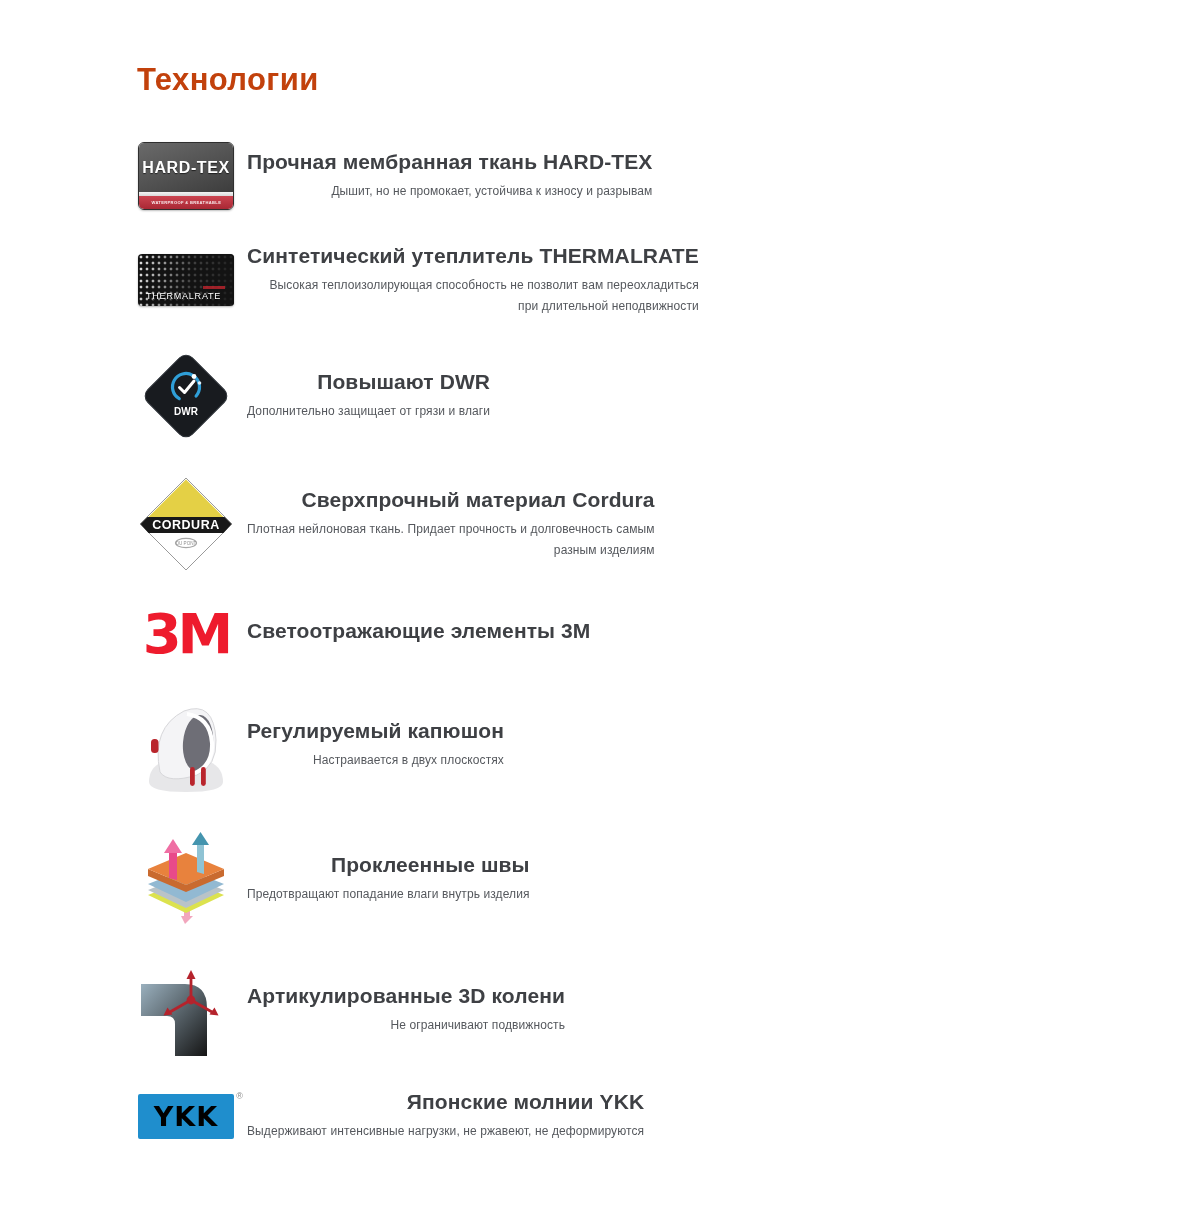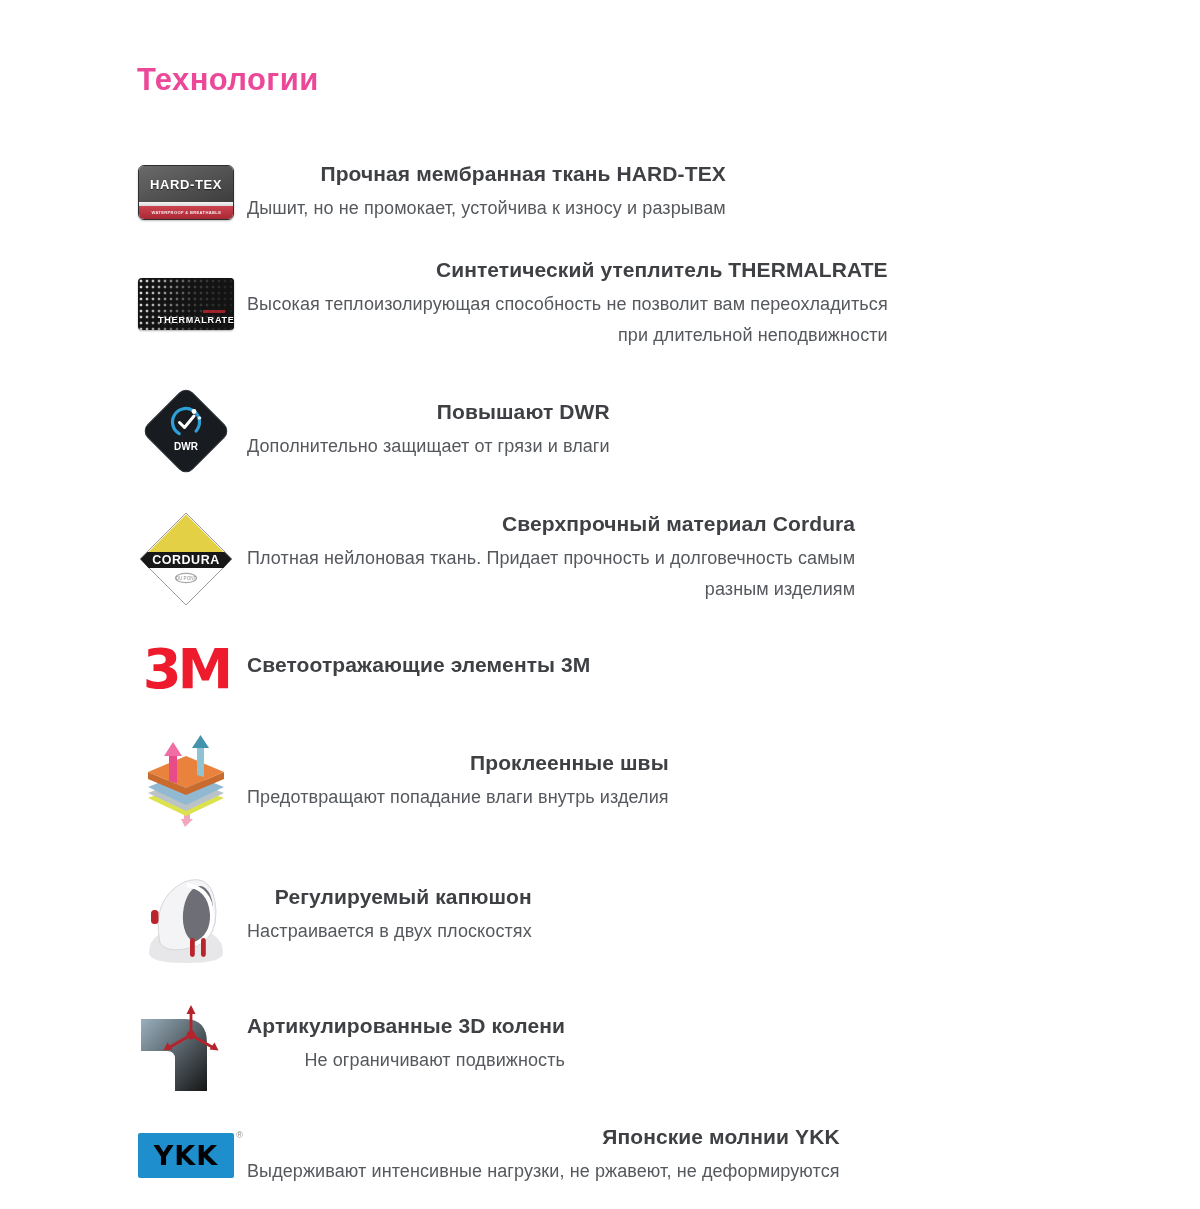--- a/index.html
+++ b/index.html
@@ -4,63 +4,63 @@
 <style>
   * { margin:0; padding:0; box-sizing:border-box; }
   html,body { background:#ffffff; }
   body {
     width:1200px; height:1209px; overflow:hidden;
     font-family:"Liberation Sans", sans-serif;
     -webkit-font-smoothing:antialiased;
   }
   .section { padding:62px 100px 0 137px; }
   .heading {
-    font-size:31px; font-weight:800; color:#ec4899;
-    letter-spacing:.4px; margin-bottom:64px;
+    font-size:31px; font-weight:800; color:#c2410c;
+    letter-spacing:.4px; margin-bottom:44px;
   }
   .tech-row { display:flex; align-items:center; margin-bottom:34px; }
   .icon-col {
     width:98px; flex-shrink:0; margin-right:12px;
     display:flex; justify-content:center; align-items:center;
   }
   .text-col { max-width:860px;text-align:right; }
   .tech-title {
     font-size:21px; font-weight:700; color:#3e4044;
     margin-bottom:7px; letter-spacing:.1px;
   }
   .tech-desc {
-    font-size:18px; color:#55585d; line-height:1.72;
+    font-size:12px; color:#55585d; line-height:1.72;
     white-space:pre-line; letter-spacing:.1px;
   }
 
   
   .hardtex { width:96px; border-radius:6px; overflow:hidden;
     border:1px solid #2f2f2f; box-shadow:0 1px 2px rgba(0,0,0,.25); }
-  .hardtex-top { height:36px; background:linear-gradient(160deg,#6a6a6a,#3d3d3d);
+  .hardtex-top { height:49px; background:linear-gradient(160deg,#6a6a6a,#3d3d3d);
     display:flex; align-items:center; justify-content:center;
-    color:#fff; font-weight:bold; font-size:13px; letter-spacing:.6px;
+    color:#fff; font-weight:bold; font-size:16px; letter-spacing:.6px;
     text-shadow:0 1px 1px rgba(0,0,0,.6);text-align:right; }
   .hardtex-mid { height:4px; background:linear-gradient(#f4f4f4,#d9d9d9); }
   .hardtex-bot { height:13px; background:linear-gradient(#cb4450,#a92834);
     display:flex; align-items:center; justify-content:center; }
   .hardtex-bot span { font-size:6px; transform:scale(.68); color:rgba(255,255,255,.9);
     letter-spacing:.5px; white-space:nowrap; font-weight:bold; }
 
   
   .thermal { width:96px; height:52px; border-radius:4px; position:relative;
     background:#131313; overflow:hidden; box-shadow:0 1px 2px rgba(0,0,0,.3); }
   .thermal-dots { position:absolute; inset:0;
     background-image:radial-gradient(circle, rgba(255,255,255,.85) 1.2px, rgba(255,255,255,0) 1.7px);
     background-size:6px 6px; }
   .thermal-fade { position:absolute; inset:0;
     background:linear-gradient(100deg, rgba(19,19,19,0) 5%, rgba(19,19,19,.78) 55%, rgba(19,19,19,.96) 100%); }
   .thermal-red { position:absolute; right:9px; bottom:17px; width:22px; height:3px;
     background:#b5232c; opacity:.85; }
-  .thermal-text { position:absolute; left:20px; bottom:5px; color:#fff;
-    font-weight:bold; font-size:9px; letter-spacing:.8px; text-shadow:0 1px 1px #000; }
+  .thermal-text { position:absolute; left:8px; bottom:5px; color:#fff;
+    font-weight:normal; font-size:9px; letter-spacing:.8px; text-shadow:0 1px 1px #000; }
 
   
   .logo-3m { font-size:56px; font-weight:900; color:#ee1b2d;
     letter-spacing:-4px; line-height:1; transform:scaleY(.98);
     font-family:"DejaVu Sans", sans-serif; }
 
   
   .ykk { position:relative; width:96px; height:45px; background:#1f8ecd;
     border-radius:2px; display:flex; align-items:center; justify-content:center; }
   .ykk-text { color:#000000; font-weight:800; font-size:27px; letter-spacing:1px;
@@ -141,20 +141,38 @@
 разным изделиям</div>
     </div>
   </div>
 
   <div class="tech-row">
     <div class="icon-col">
       <div class="logo-3m">3M</div>
     </div>
     <div class="text-col">
       <div class="tech-title">Светоотражающие элементы 3М</div>
+    </div>
+  </div>
+
+  <div class="tech-row">
+    <div class="icon-col">
+      <svg width="92" height="98" viewBox="0 0 92 98">
+        <path d="M9 86 Q9 62 46 62 Q83 62 83 86 Q83 96 46 96 Q9 96 9 86 Z" fill="#e7e7e9"></path>
+        <path d="M20 76 Q11 32 44 15 Q74 4 76 44 Q77 70 57 79 Q28 88 20 76 Z" fill="#f4f4f6" stroke="#d7d7da" stroke-width="1"></path>
+        <ellipse cx="58" cy="47" rx="15" ry="28" fill="#6e6e76" transform="rotate(5 58 47)"></ellipse>
+        <path d="M47 18 Q70 21 72 47 Q73 69 55 77" fill="none" stroke="#ffffff" stroke-width="4"></path>
+        <rect x="11" y="43" width="7.5" height="14" rx="3.5" fill="#b9252c"></rect>
+        <rect x="50" y="71" width="4.8" height="19" rx="2.4" fill="#b9252c"></rect>
+        <rect x="61" y="71" width="4.8" height="19" rx="2.4" fill="#b9252c"></rect>
+      </svg>
+    </div>
+    <div class="text-col">
+      <div class="tech-title">Регулируемый капюшон</div>
+      <div class="tech-desc">Настраивается в двух плоскостях</div>
     </div>
   </div>
 
   <div class="tech-row">
     <div class="icon-col">
       <svg width="92" height="102" viewBox="0 0 92 102">
         <polygon points="45,96 41,88 44,88 44,76 50,76 50,88 53,88" fill="#f2a6bd"></polygon>
         <polygon points="46,52 84,67 46,85 8,67" fill="#dce24e"></polygon>
         <polygon points="46,47 84,62 46,80 8,62" fill="#b9c3c8"></polygon>
         <polygon points="46,41 84,56 46,74 8,56" fill="#92b9d2"></polygon>
@@ -162,38 +180,20 @@
         <polygon points="46,25 84,41 46,57 8,41" fill="#e8823d"></polygon>
         <polygon points="29,23 37,23 37,52 29,50" fill="#e84a8a"></polygon>
         <polygon points="24,25 33,11 42,25" fill="#ef6ea3"></polygon>
         <polygon points="57,15 64,15 64,46 57,44" fill="#8fc3d4"></polygon>
         <polygon points="52,17 60.5,4 69,17" fill="#4494ae"></polygon>
       </svg>
     </div>
     <div class="text-col">
       <div class="tech-title">Проклеенные швы</div>
       <div class="tech-desc">Предотвращают попадание влаги внутрь изделия</div>
-    </div>
-  </div>
-
-  <div class="tech-row">
-    <div class="icon-col">
-      <svg width="92" height="98" viewBox="0 0 92 98">
-        <path d="M9 86 Q9 62 46 62 Q83 62 83 86 Q83 96 46 96 Q9 96 9 86 Z" fill="#e7e7e9"></path>
-        <path d="M20 76 Q11 32 44 15 Q74 4 76 44 Q77 70 57 79 Q28 88 20 76 Z" fill="#f4f4f6" stroke="#d7d7da" stroke-width="1"></path>
-        <ellipse cx="58" cy="47" rx="15" ry="28" fill="#6e6e76" transform="rotate(5 58 47)"></ellipse>
-        <path d="M47 18 Q70 21 72 47 Q73 69 55 77" fill="none" stroke="#ffffff" stroke-width="4"></path>
-        <rect x="11" y="43" width="7.5" height="14" rx="3.5" fill="#b9252c"></rect>
-        <rect x="50" y="71" width="4.8" height="19" rx="2.4" fill="#b9252c"></rect>
-        <rect x="61" y="71" width="4.8" height="19" rx="2.4" fill="#b9252c"></rect>
-      </svg>
-    </div>
-    <div class="text-col">
-      <div class="tech-title">Регулируемый капюшон</div>
-      <div class="tech-desc">Настраивается в двух плоскостях</div>
     </div>
   </div>
 
   <div class="tech-row">
     <div class="icon-col">
       <svg width="90" height="92" viewBox="0 0 90 92">
         <defs>
           <linearGradient id="kneeGrad" x1="0" y1="0" x2="1" y2="1">
             <stop offset="0" stop-color="#91a9b8"></stop>
             <stop offset="1" stop-color="#61descendant"></stop>

